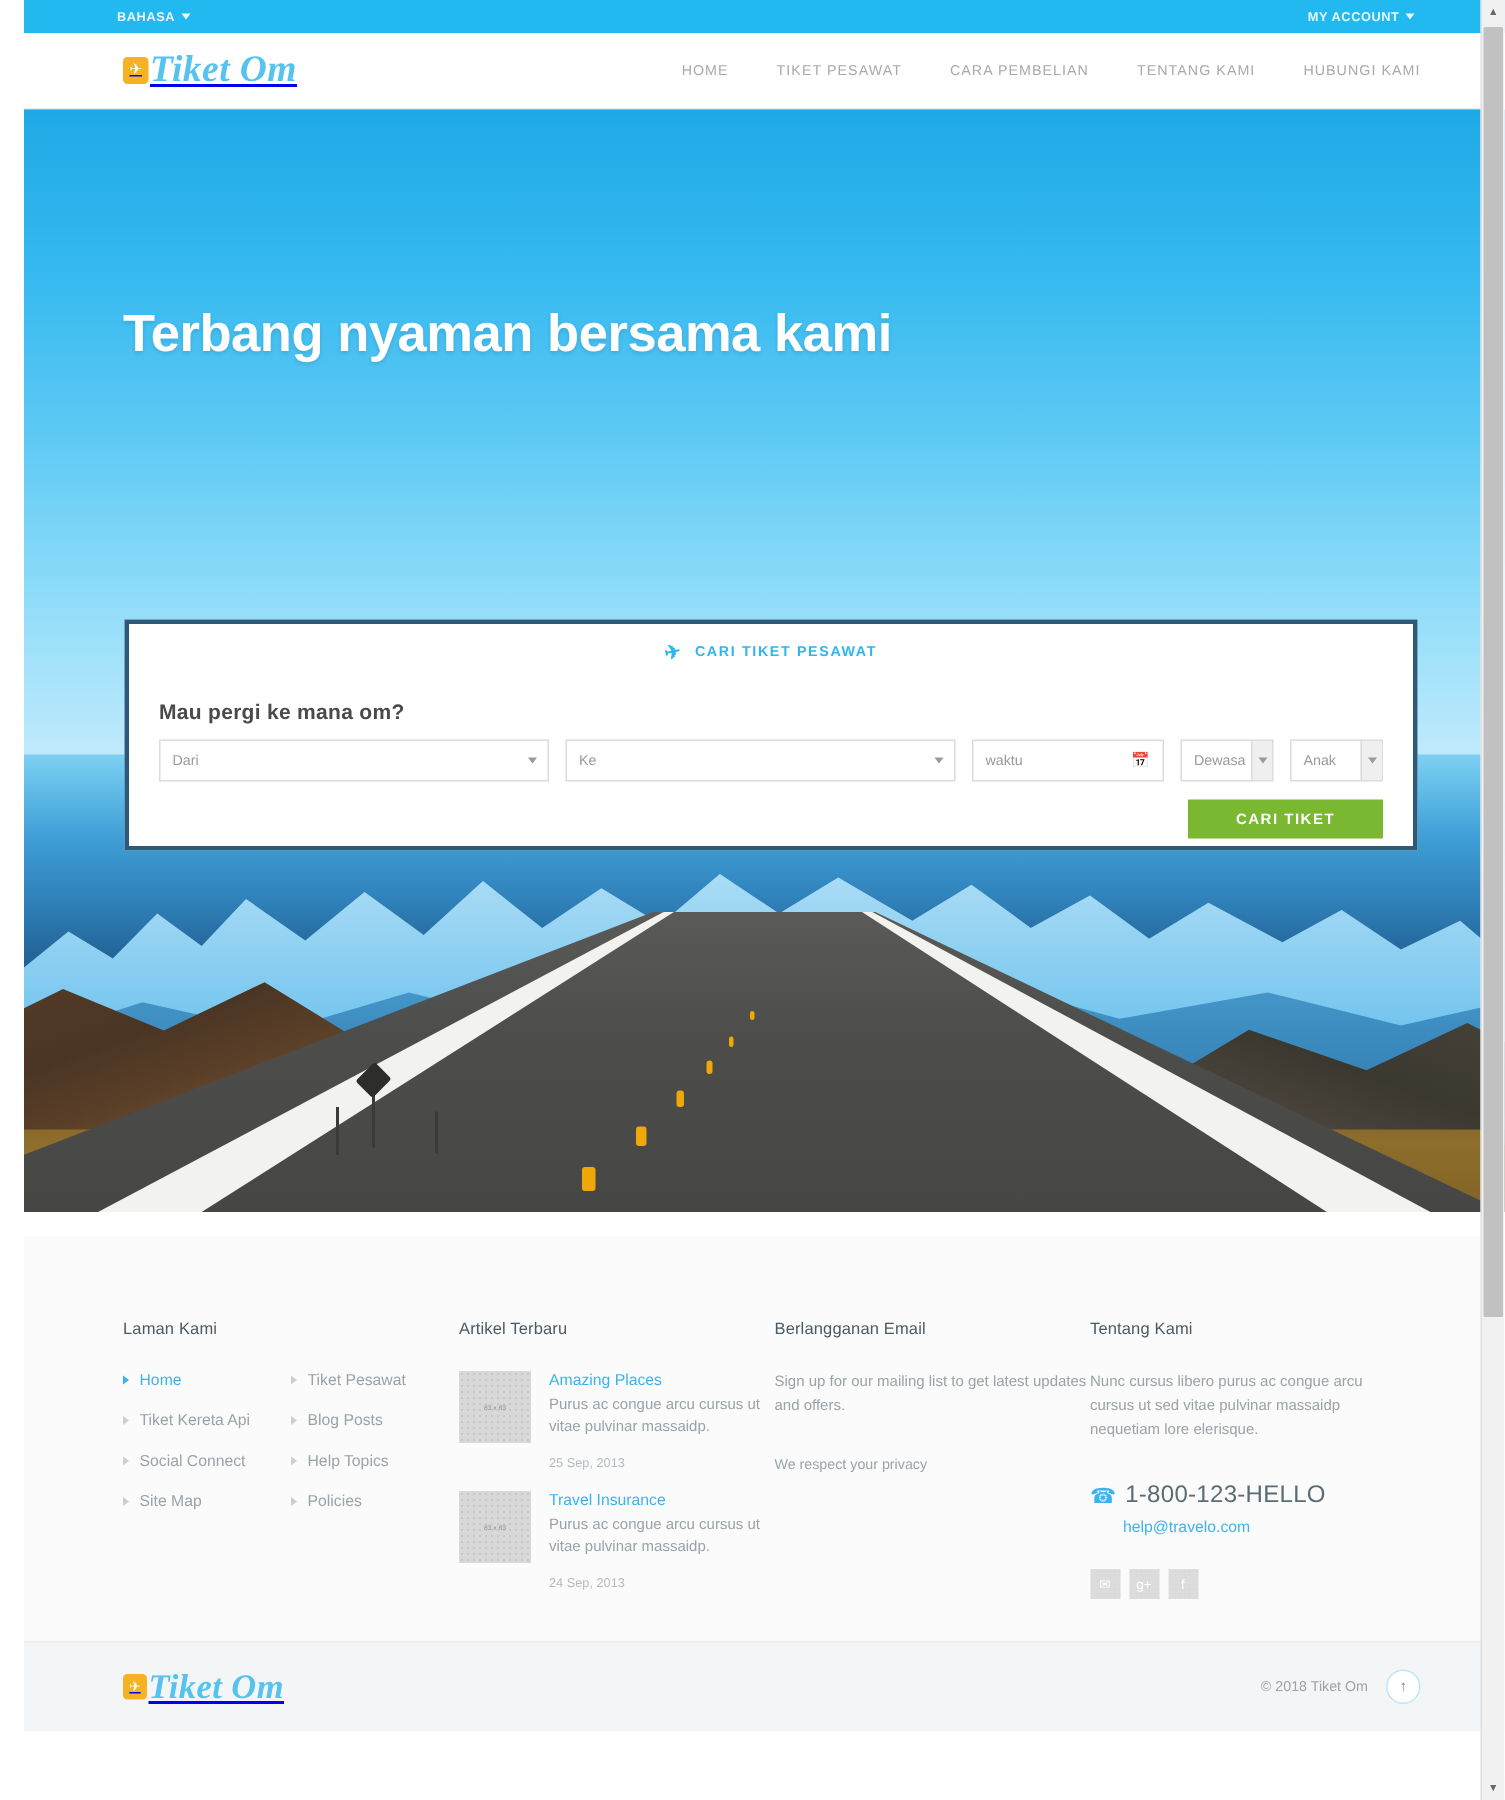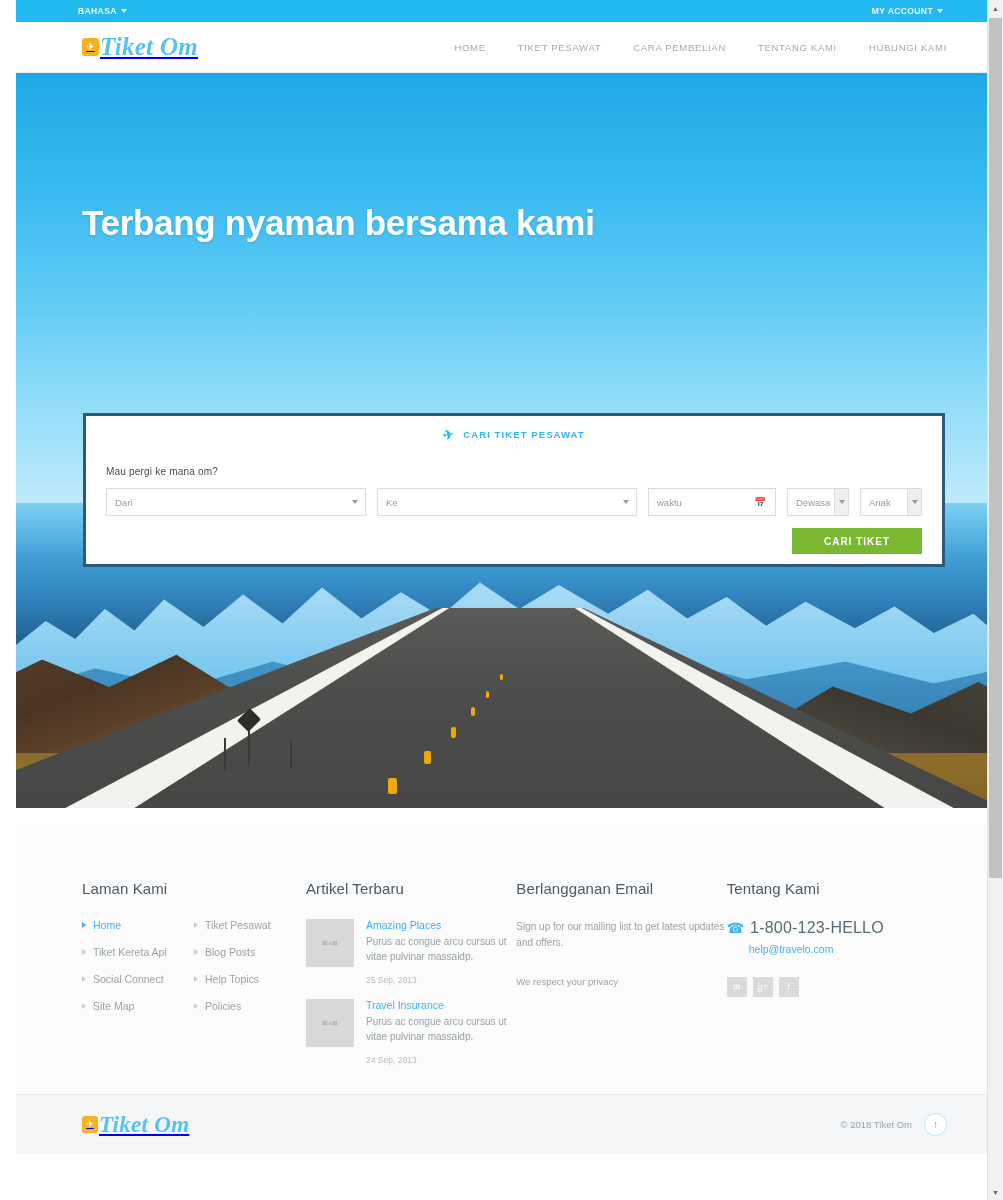--- a/index.html
+++ b/index.html
@@ -162,21 +162,21 @@
   .searchbox {
     position:absolute; left: 67px; top: 340px; width: 862px; height: 154px;
     background: #fff; border: 3px solid #2d5a7a; z-index: 10;
   }
   .sb-title {
     display:flex; align-items:center; justify-content:center; gap:8px;
     margin-top: 11px; font-size: 9.5px; color: #2fb5ef; letter-spacing: 1.1px; font-weight: 600;
   }
   .plane-glyph { font-size: 13px; color:#2fb5ef; transform: rotate(-12deg); }
   .sb-label {
-    margin: 24px 0 0 20px; font-size: 10px; color:#4a4a4a; font-weight: 400; letter-spacing:.2px;
+    margin: 24px 0 0 20px; font-size: 14px; color:#4a4a4a; font-weight: 700; letter-spacing:.2px;
   }
   .sb-row { display:flex; align-items:center; gap: 11px; margin: 11px 0 0 20px; }
   .field {
     position:relative; height: 28px; border: 1px solid #dcdcdc; background:#fff;
     display:flex; align-items:center; padding: 0 8px; font-size: 9.5px; color:#9a9a9a;
   }
   .field.from { width: 260px; }
   .field.to { width: 260px; }
   .field.date { width: 128px; }
   .field.adult { width: 62px; padding-right: 18px; }
@@ -203,21 +203,21 @@
   .footer {
     position: relative; background: #fbfbfb; padding: 56px 0 40px 0; height: 330px;
   }
   .fcols { display:flex; padding: 0 66px 0 66px; gap: 0; }
   .fcol { }
   .fcol.pages { width: 224px; }
   .fcol.articles { width: 220px; }
   .fcol.email { width: 220px; }
   .fcol.about { width: 220px; }
   .fh {
-    font-size: 15px; color: #4b5a63; font-weight: 400; margin-bottom: 22px; letter-spacing:.1px;
+    font-size: 11px; color: #4b5a63; font-weight: 400; margin-bottom: 22px; letter-spacing:.1px;
   }
   .links2 { display:flex; gap: 0; }
   .linkcol { width: 112px; }
   .flink {
     display:flex; align-items:center; gap:7px; font-size: 10.5px; color:#9aa3a8;
     margin-bottom: 15px; text-decoration:none;
   }
   .flink.active { color:#3ab4ef; }
   .bullet { width:0;height:0;border-top:3px solid transparent;border-bottom:3px solid transparent;border-left:4px solid #c9d0d4; }
   .flink.active .bullet { border-left-color:#3ab4ef; }
@@ -442,20 +442,21 @@
         </div>
 
         <div class="fcol email">
           <div class="fh">Berlangganan Email</div>
           <div class="sub-desc">Sign up for our mailing list to get latest updates and offers.</div>
           <div class="sub-note">We respect your privacy</div>
         </div>
 
         <div class="fcol about">
           <div class="fh">Tentang Kami</div>
+          <div class="about-desc">Nunc cursus libero purus ac congue arcu cursus ut sed vitae pulvinar massaidp nequetiam lore elerisque.</div>
           <div class="phone-row">
             <span class="phone-icon">☎</span>
             <span class="phone-num">1-800-123-HELLO</span>
           </div>
           <a class="email-link" href="#">help@travelo.com</a>
           <div class="socials">
             <a class="soc" href="#">✉</a>
             <a class="soc" href="#">g+</a>
             <a class="soc" href="#">f</a>
           </div>

